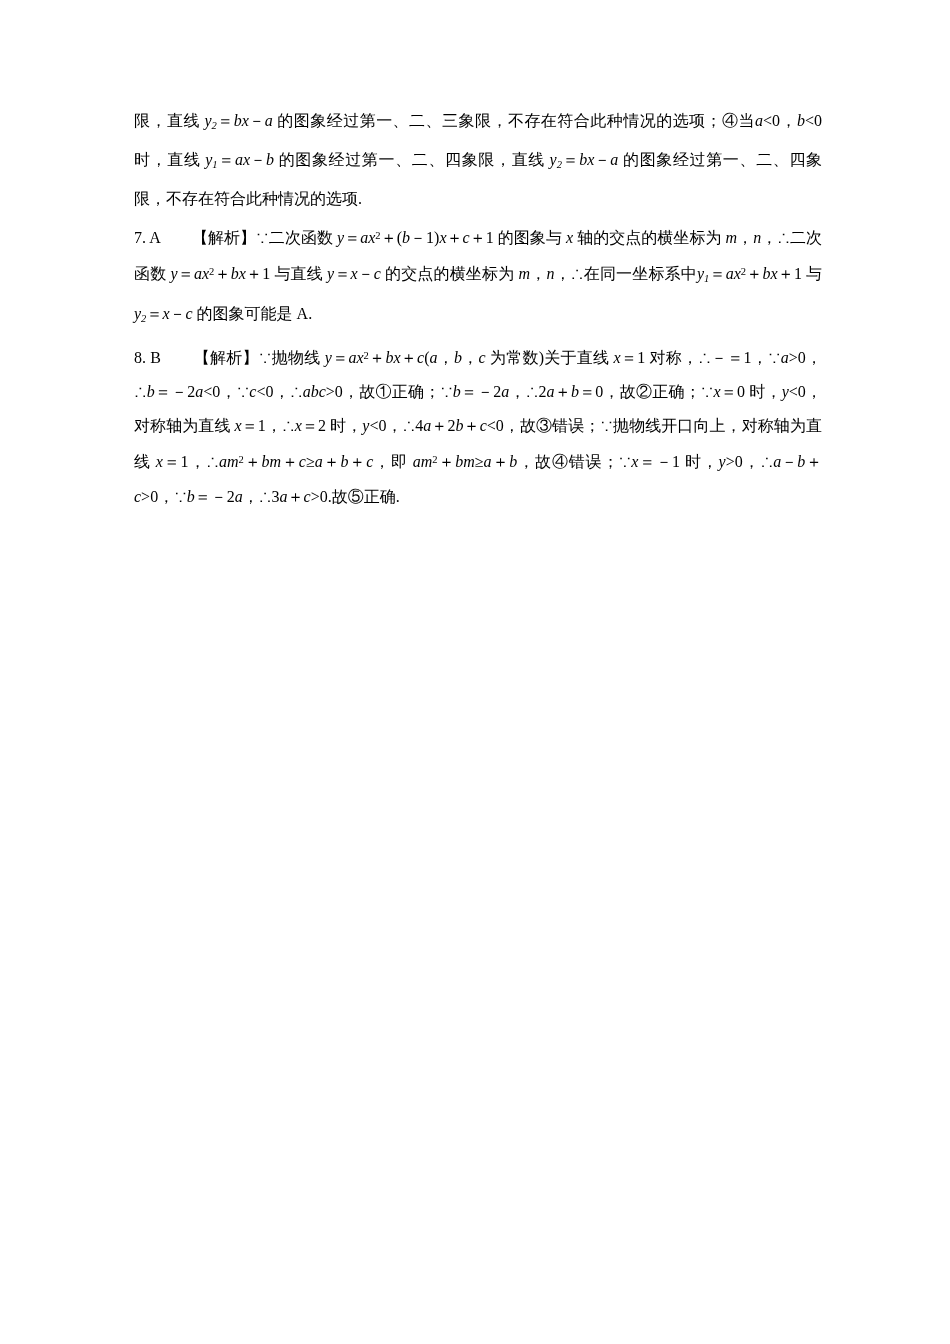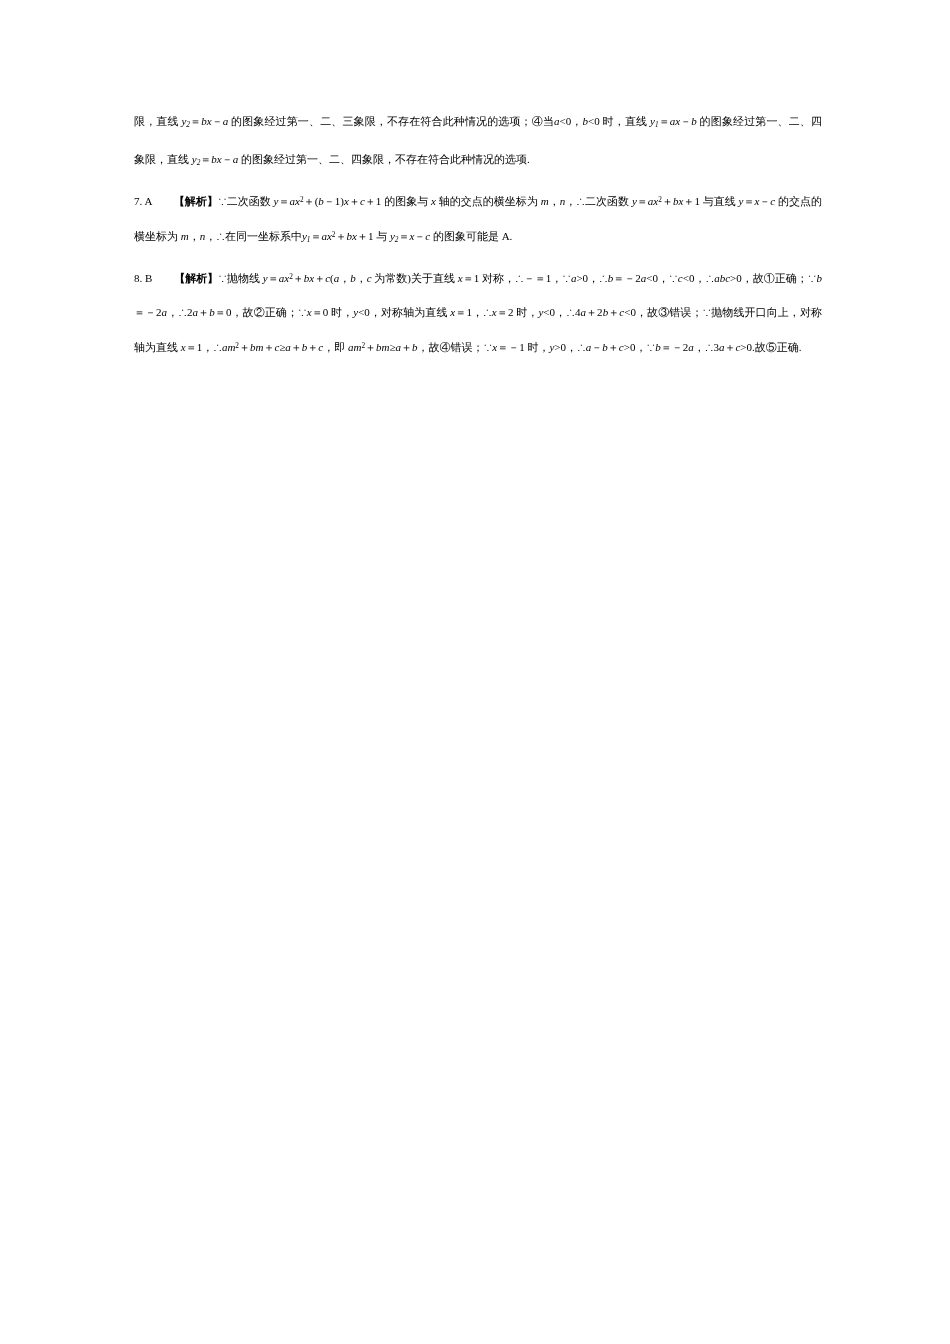--- a/index.html
+++ b/index.html
@@ -23,31 +23,31 @@
     height: 1344px;
     background: #ffffff;
   }
   .content {
     position: absolute;
     left: 134px;
     top: 104px;
     width: 688px;
   }
   .para {
-    font-size: 11px;
+    font-size: 16px;
     line-height: 34px;
     text-align: justify;
     text-justify: inter-ideograph;
     margin: 0;
   }
   .para + .para {
     margin-top: 3px;
   }
   .blk {
-    font-weight: bold;
+    font-weight: normal;
     font-family: "Liberation Serif", serif;
   }
   i, .mi {
     font-style: italic;
     font-family: "Liberation Serif", serif;
   }
   sub {
     font-size: 0.66em;
     vertical-align: -0.28em;
     font-style: italic;

